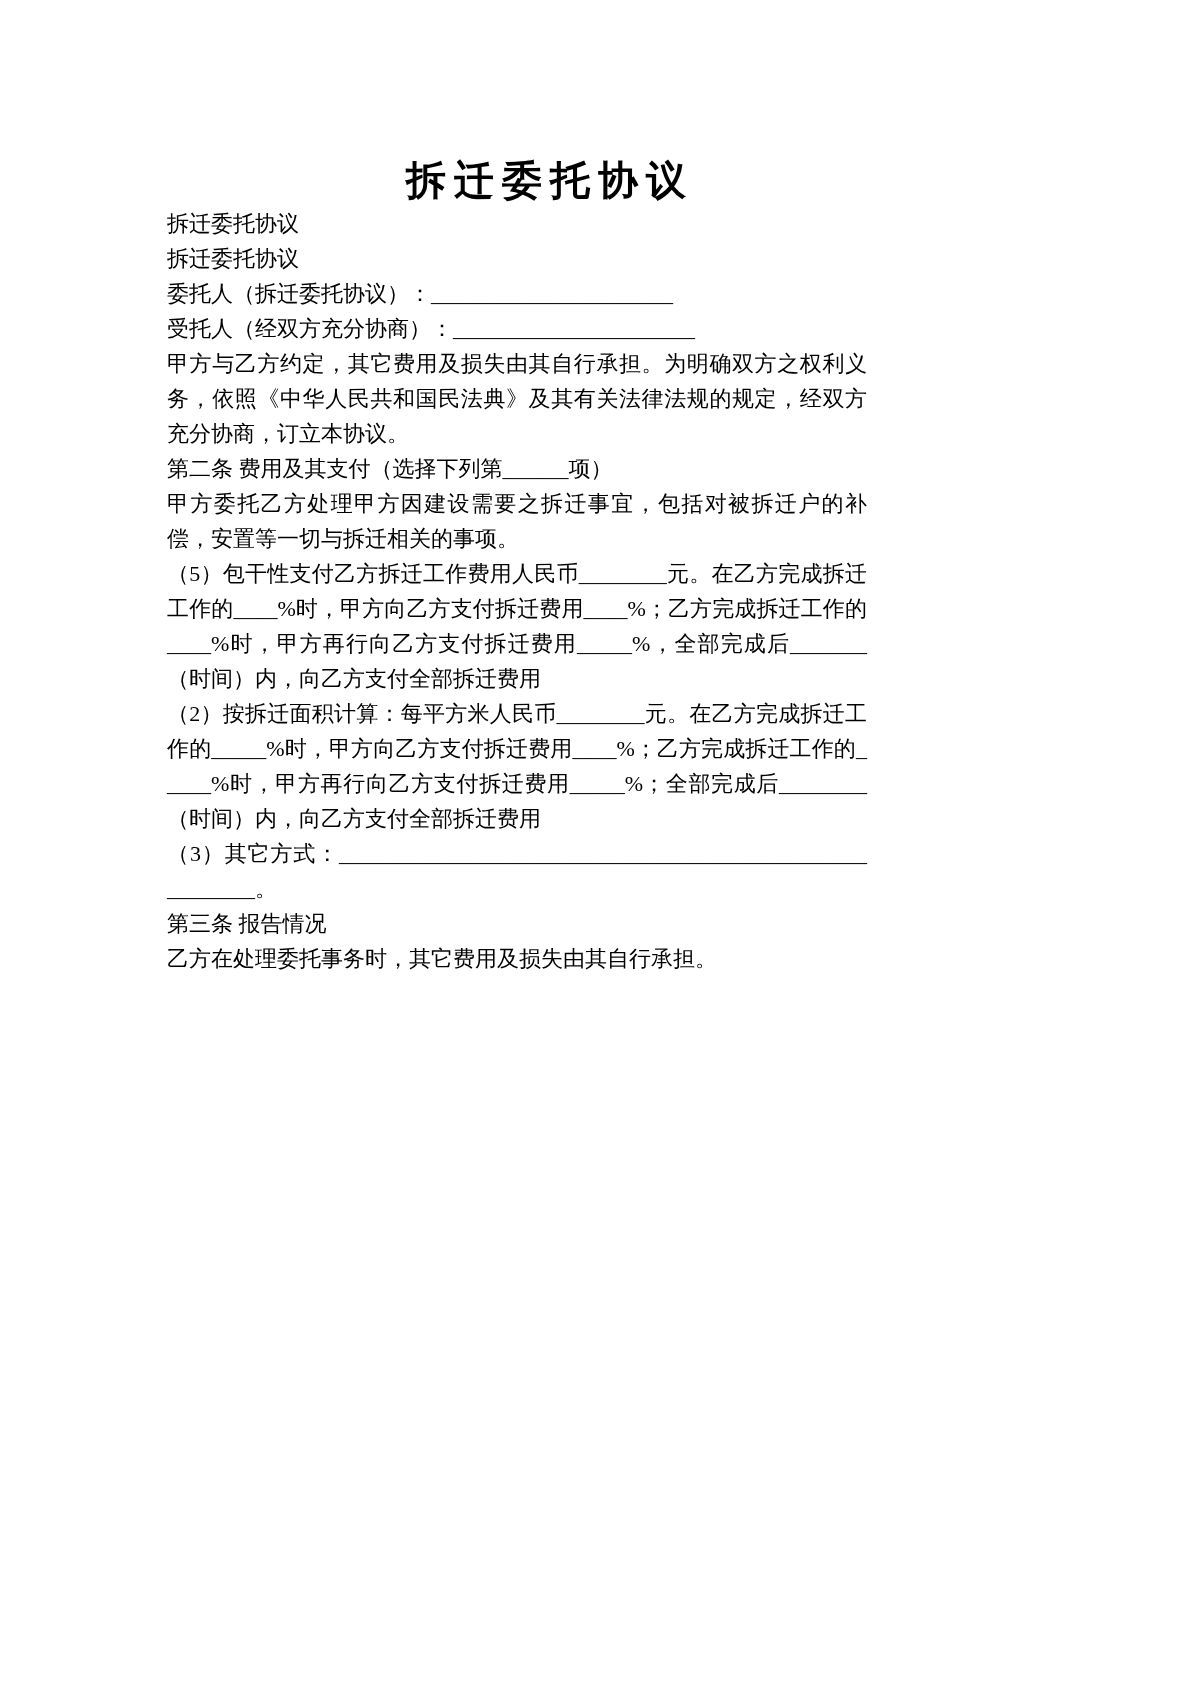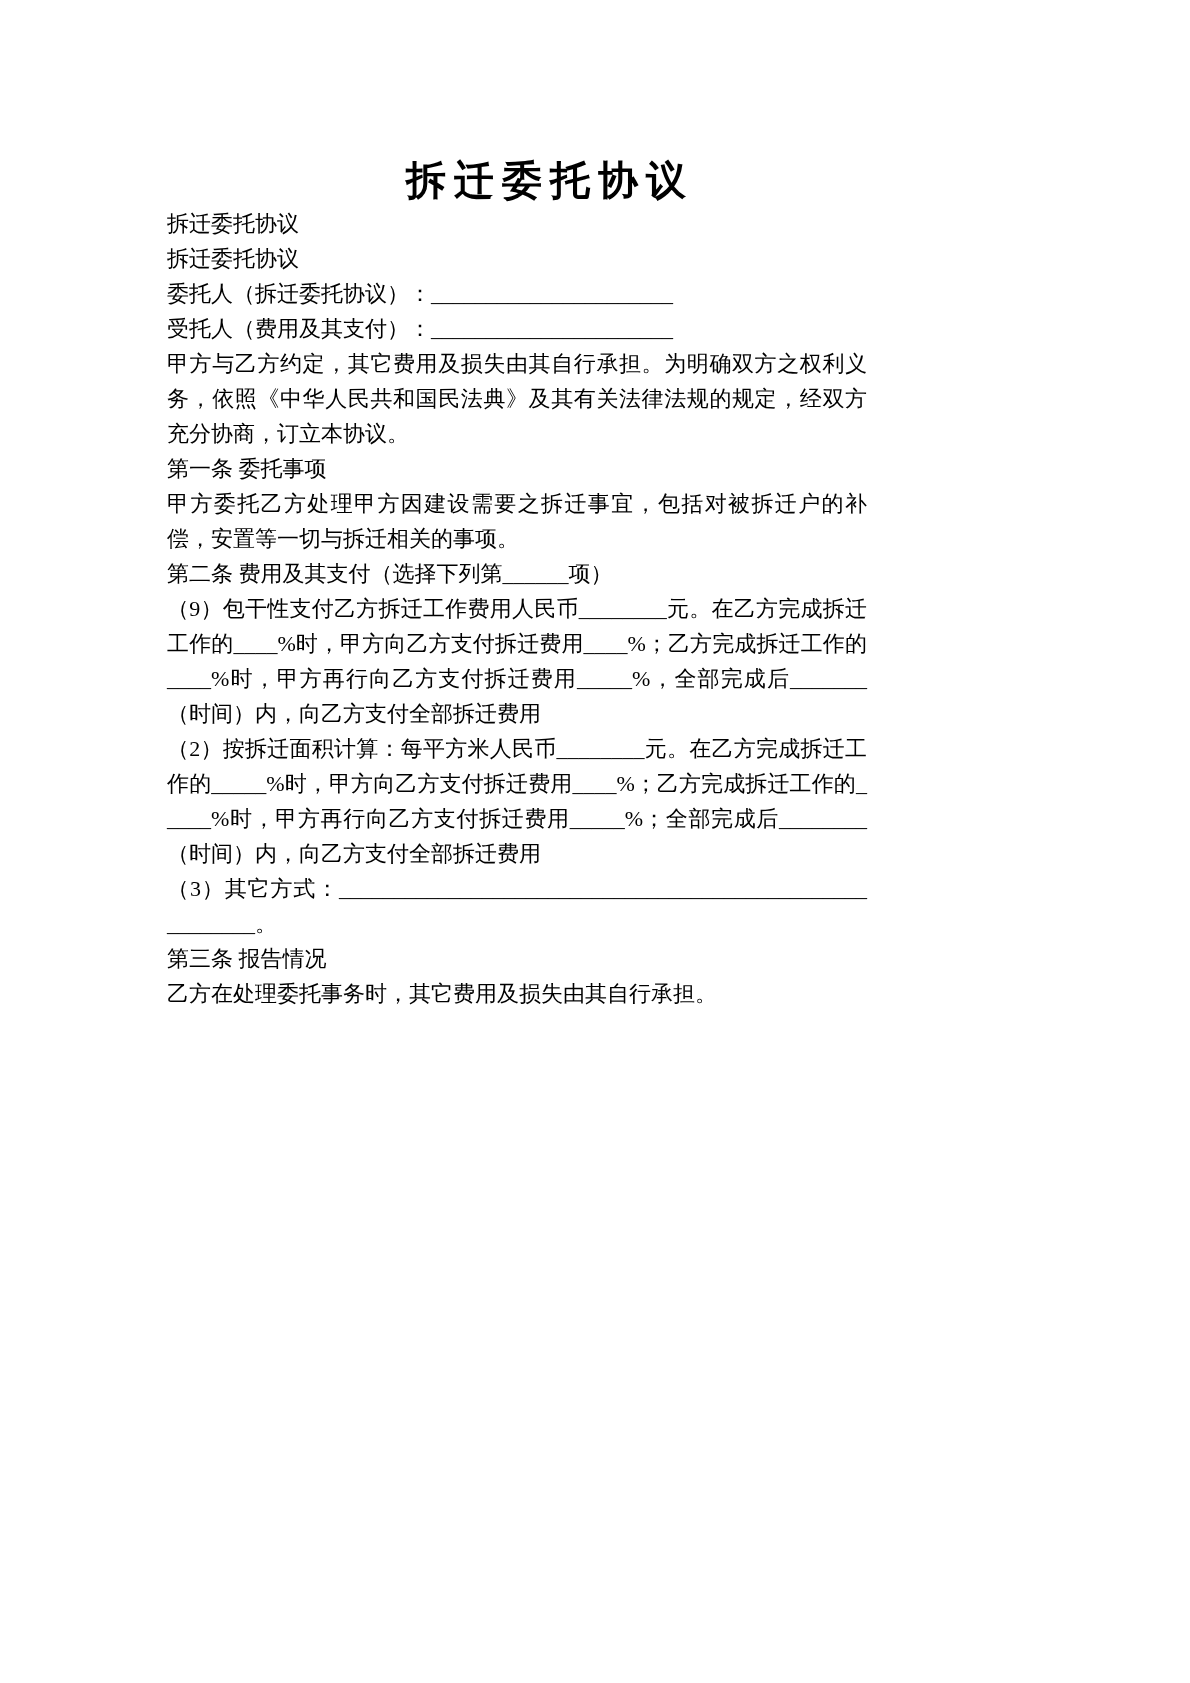--- a/index.html
+++ b/index.html
@@ -61,31 +61,30 @@
   <div class="content">
 
     <h1 class="doc-title">拆迁委托协议</h1>
 
     <p class="doc-line m0">拆迁委托协议</p>
 
     <p class="doc-line m1">拆迁委托协议</p>
 
     <p class="doc-line m2">委托人（拆迁委托协议）：______________________</p>
 
-    <p class="doc-line m3">受托人（费用及其支付）：______________________</p>
+    <p class="doc-line m3">受托人（经双方充分协商）：______________________</p>
 
     <p class="doc-line m4">甲方与乙方约定，其它费用及损失由其自行承担。为明确双方之权利义务，依照《中华人民共和国民法典》及其有关法律法规的规定，经双方充分协商，订立本协议。</p>
 
-    <p class="doc-line m5">第一条 委托事项</p>
+
+    <p class="doc-line m7">第二条 费用及其支付（选择下列第______项）</p>
 
     <p class="doc-line m6">甲方委托乙方处理甲方因建设需要之拆迁事宜，包括对被拆迁户的补偿，安置等一切与拆迁相关的事项。</p>
 
-    <p class="doc-line m7">第二条 费用及其支付（选择下列第______项）</p>
-
-    <p class="doc-line m8">（9）包干性支付乙方拆迁工作费用人民币________元。在乙方完成拆迁工作的____%时，甲方向乙方支付拆迁费用____%；乙方完成拆迁工作的____%时，甲方再行向乙方支付拆迁费用_____%，全部完成后_______（时间）内，向乙方支付全部拆迁费用</p>
+    <p class="doc-line m8">（5）包干性支付乙方拆迁工作费用人民币________元。在乙方完成拆迁工作的____%时，甲方向乙方支付拆迁费用____%；乙方完成拆迁工作的____%时，甲方再行向乙方支付拆迁费用_____%，全部完成后_______（时间）内，向乙方支付全部拆迁费用</p>
 
     <p class="doc-line m9">（2）按拆迁面积计算：每平方米人民币________元。在乙方完成拆迁工作的_____%时，甲方向乙方支付拆迁费用____%；乙方完成拆迁工作的_____%时，甲方再行向乙方支付拆迁费用_____%；全部完成后________（时间）内，向乙方支付全部拆迁费用</p>
 
     <p class="doc-line m10">（3）其它方式：________________________________________________________。</p>
 
     <p class="doc-line m12">第三条 报告情况</p>
 
     <p class="doc-line m11">乙方在处理委托事务时，其它费用及损失由其自行承担。</p>
 
   </div>

